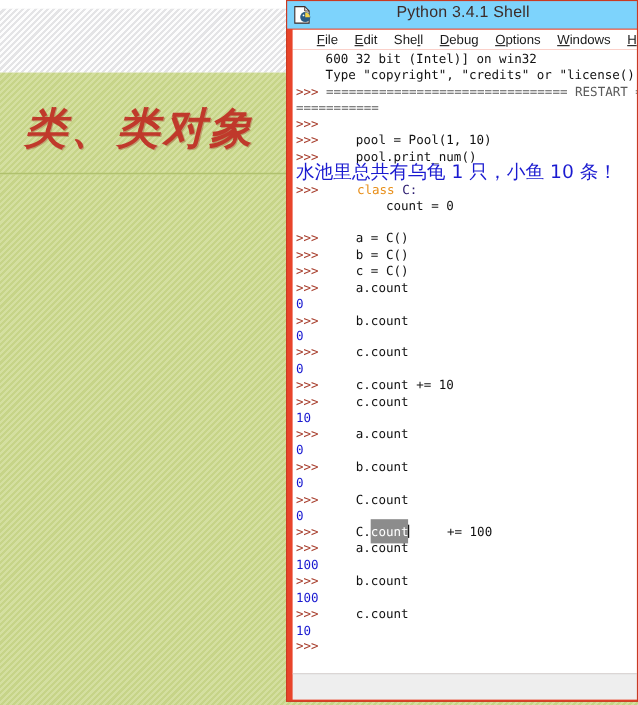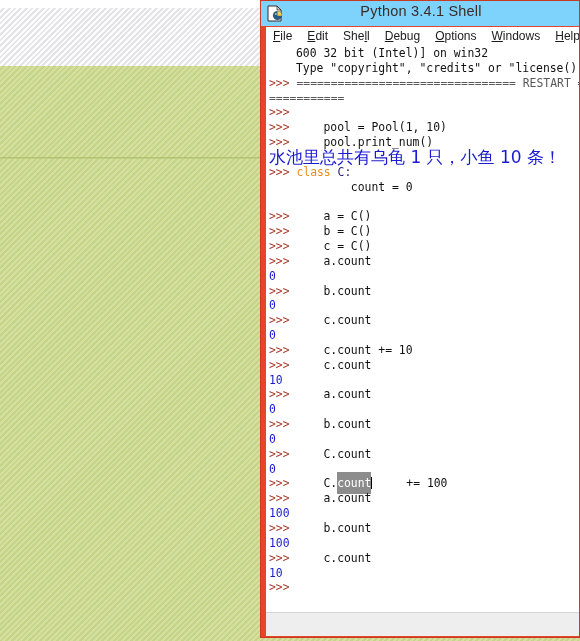--- a/index.html
+++ b/index.html
@@ -120,21 +120,21 @@
 
   .menubar {
     position: absolute;
     left: 5px;
     top: 26px;
     width: 315px;
     height: 18px;
     background: #ffffff;
     display: flex;
     align-items: center;
-    padding-left: 7px;
+    padding-left: 22px;
     box-sizing: border-box;
   }
 
   .menu-item {
     font-family: "Liberation Sans", sans-serif;
     font-size: 12px;
     color: #1b1b1b;
     margin-right: 15px;
     white-space: nowrap;
     cursor: default;
@@ -172,21 +172,21 @@
     line-height: 14.85px;
     white-space: pre;
     color: #111111;
   }
   .line { height: 14.85px; white-space: pre; }
 
   .t-prompt   { color: #a83f2e; }
   .t-plain    { color: #111111; margin-left: 27px; }
   .t-out      { color: #1a1ad0; }
   .t-cnout    { color: #1a1ad0; font-family: "DejaVu Sans", sans-serif; font-size: 17px; }
-  .t-kw       { color: #e88f1a; }
+  .t-kw       { color: #e88f1a; margin-left: 28px; }
   .t-cls      { color: #2a1a6e; }
   .t-restart  { color: #5a5a5a; }
 
   .sel {
     background: #8c8c8c;
     color: #ffffff;
     padding: 4px 0px;
   }
   .caret {
     display: inline-block;
@@ -198,20 +198,21 @@
   }
 </style>
 </head>
 <body>
 
 <div id="root">
 
   <div class="slide">
     <div class="slide-topband"></div>
     <div class="slide-body"></div>
+    <div class="slide-title">类、类对象</div>
     <div class="slide-rule"></div>
   </div>
 
   <div class="idle-window">
 
     <div class="titlebar">
       <span class="title-icon">
         <svg width="17" height="17" viewBox="0 0 17 17">
           <path d="M1,1 L10,1 L14,5 L14,16 L1,16 Z" fill="#ffffff" stroke="#3d2b28" stroke-width="1"></path>
           <path d="M10,1 L10,5 L14,5 Z" fill="#d9d9d9" stroke="#3d2b28" stroke-width="0.8"></path>

